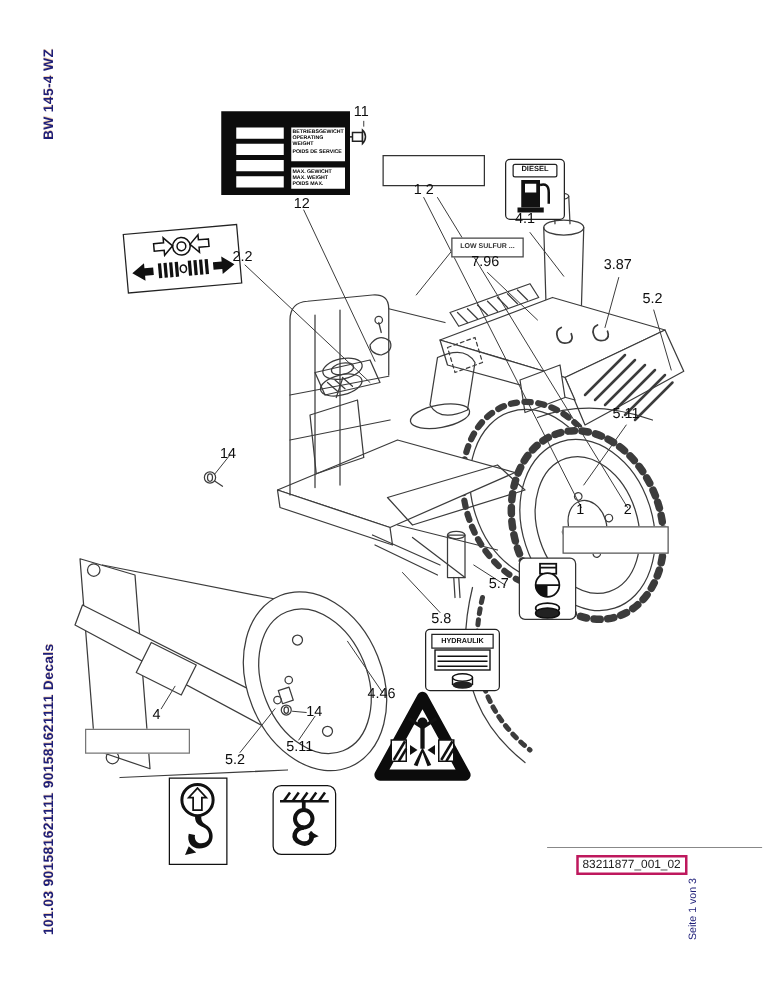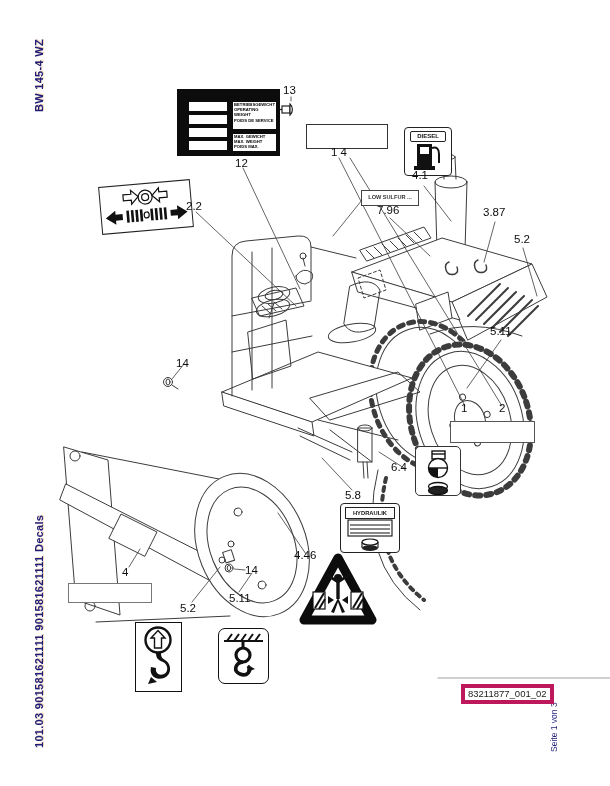--- a/index.html
+++ b/index.html
@@ -6,21 +6,21 @@
   #page{position:relative;width:610px;height:786px;background:#ffffff;overflow:hidden;
         font-family:"Liberation Sans",sans-serif;color:#111;}
   .vtext{position:absolute;writing-mode:vertical-rl;transform:rotate(180deg);
          font-weight:bold;color:#1e1e78;letter-spacing:.3px;
          text-shadow:.7px .7px 0 rgba(222,130,40,.35);}
   #model-code{left:33px;top:12px;height:100px;font-size:11px;}
   #section-code{left:33px;top:452px;height:296px;font-size:11px;}
   #page-indicator{position:absolute;left:549px;top:692px;height:60px;
          writing-mode:vertical-rl;transform:rotate(180deg);
          font-size:8.5px;color:#1e1e78;}
-  #doc-number{position:absolute;left:461px;top:684px;border:4px solid #be185d;
+  #doc-number{position:absolute;left:461px;top:684px;border:2px solid #be185d;
          font-size:9.5px;padding:0 3px 1px 3px;color:#222;background:#fff;}
   .callout{position:absolute;font-size:11.5px;color:#0d0d0d;white-space:nowrap;z-index:6;}
   svg{position:absolute;left:0;top:0;}
   #art{z-index:1;}
   .decal{position:absolute;z-index:5;background:#fff;}
   
   #weight-plate{left:177px;top:89px;width:103px;height:67px;background:#0c0c0c;}
   #weight-plate .bar{position:absolute;left:12px;width:38px;height:9px;background:#fff;}
   #weight-plate .txtbox{position:absolute;left:56px;width:42px;background:#fff;
       font-weight:bold;font-size:4.2px;line-height:5.2px;color:#000;padding-left:1px;}
@@ -359,32 +359,32 @@
           <line x1="29" y1="12" x2="34" y2="5"></line>
         <line x1="36" y1="12" x2="41" y2="5"></line>
       </g>
       <line x1="24" y1="12" x2="24" y2="19" stroke="#111" stroke-width="3"></line>
       <circle cx="24" cy="26" r="7" fill="none" stroke="#111" stroke-width="3.2"></circle>
       <path d="M24,33 c-8,1 -10,9 -3,12 c7,3 12,-3 8,-8" fill="none" stroke="#111" stroke-width="3.6"></path>
       <polygon points="29,36 36,40 28,43" fill="#111"></polygon>
     </svg>
   </div>
 
-  <span class="callout" style="left:283px;top:84px">13</span>
+  <span class="callout" style="left:283px;top:84px">11</span>
   <span class="callout" style="left:235px;top:157px">12</span>
-  <span class="callout" style="left:331px;top:146px">1 4</span>
+  <span class="callout" style="left:331px;top:146px">1 2</span>
   <span class="callout" style="left:186px;top:200px">2.2</span>
   <span class="callout" style="left:412px;top:169px">4.1</span>
   <span class="callout" style="left:377px;top:204px">7.96</span>
   <span class="callout" style="left:483px;top:206px">3.87</span>
   <span class="callout" style="left:514px;top:233px">5.2</span>
   <span class="callout" style="left:490px;top:325px">5.11</span>
   <span class="callout" style="left:461px;top:402px">1</span>
   <span class="callout" style="left:499px;top:402px">2</span>
-  <span class="callout" style="left:391px;top:461px">6.4</span>
+  <span class="callout" style="left:391px;top:461px">5.7</span>
   <span class="callout" style="left:345px;top:489px">5.8</span>
   <span class="callout" style="left:294px;top:549px">4.46</span>
   <span class="callout" style="left:176px;top:357px">14</span>
   <span class="callout" style="left:122px;top:566px">4</span>
   <span class="callout" style="left:245px;top:564px">14</span>
   <span class="callout" style="left:180px;top:602px">5.2</span>
   <span class="callout" style="left:229px;top:592px">5.11</span>
 
 </div>
 

